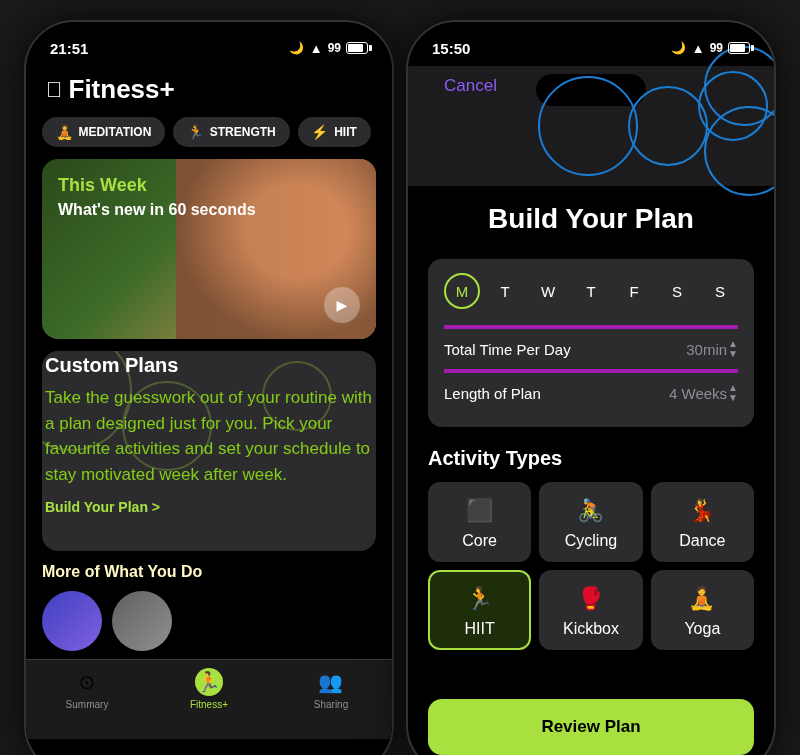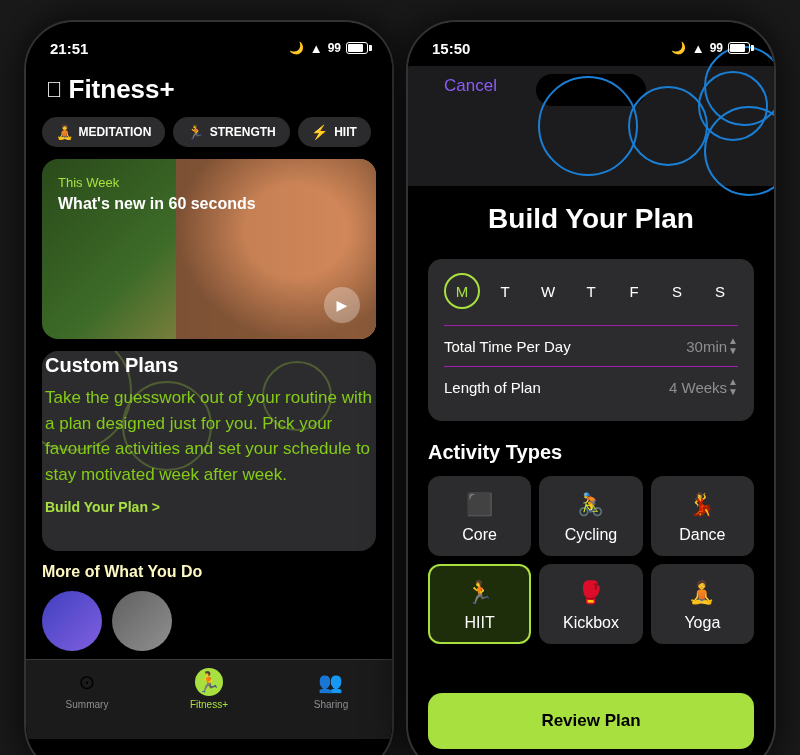--- a/index.html
+++ b/index.html
@@ -152,22 +152,22 @@
     }
 
     .hero-text {
       position: absolute;
       top: 16px;
       left: 16px;
     }
 
     .this-week {
       color: #a8e040;
-      font-size: 13px;
-      font-weight: 400;
+      font-size: 18px;
+      font-weight: 700;
     }
 
     .hero-subtitle {
       color: #fff;
       font-size: 16px;
       font-weight: 700;
       line-height: 1.3;
       margin-top: 4px;
     }
 
@@ -371,21 +371,21 @@
     .day-btn.active {
       border: 2px solid #a8e040;
       color: #a8e040;
     }
 
     .schedule-row {
       display: flex;
       justify-content: space-between;
       align-items: center;
       padding: 10px 0;
-      border-top: 1px solid #a21caf;
+      border-top: 4px solid #a21caf;
     }
 
     .schedule-label {
       color: #fff;
       font-size: 15px;
     }
 
     .schedule-value {
       color: #8e8e93;
       font-size: 15px;

